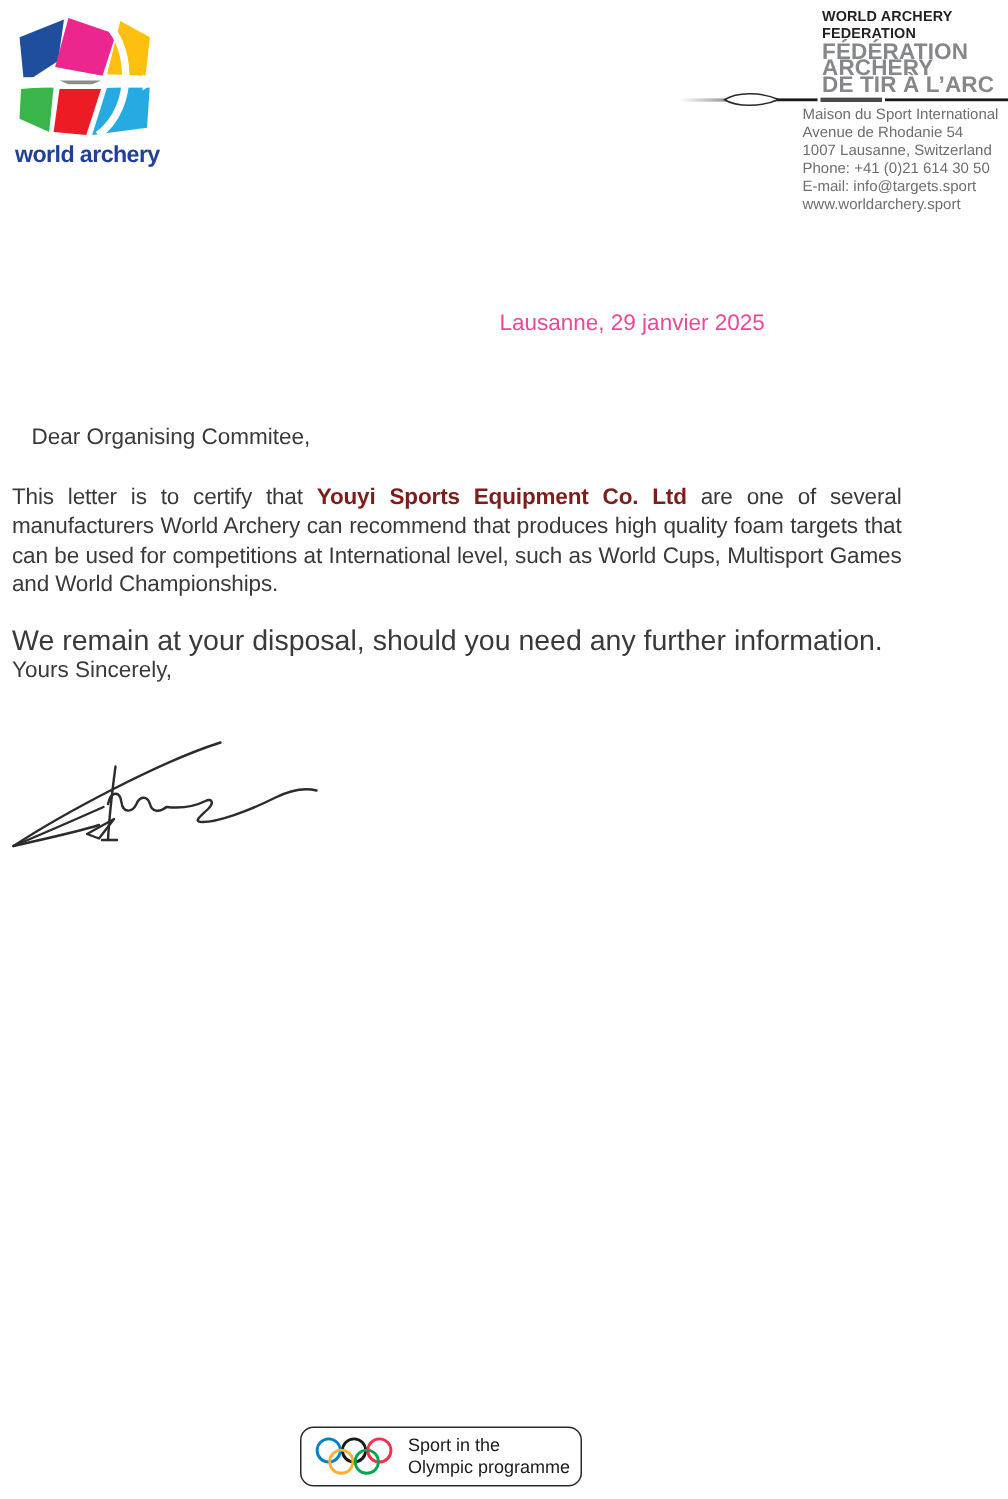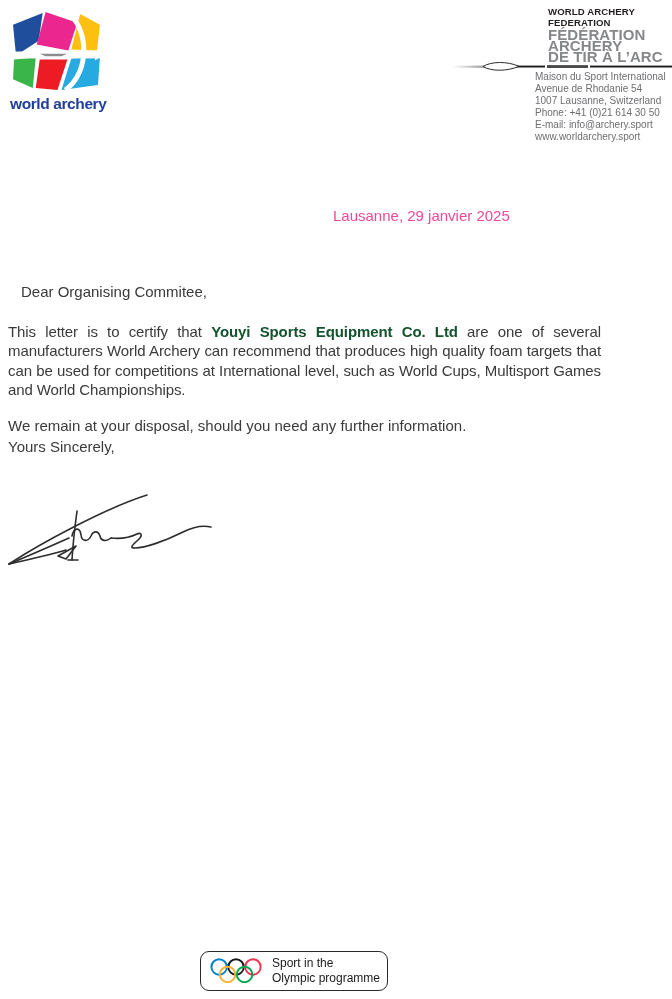--- a/index.html
+++ b/index.html
@@ -32,22 +32,22 @@
   .lh-address div { white-space:nowrap; }
 
   
   .dateline { position:absolute; left:333px; top:207px; font-size:15px; color:#ec4899; }
   .salutation { position:absolute; left:21px; top:283px; font-size:15px; }
   .paragraph {
     position:absolute; left:8px; top:322px; width:593px;
     font-size:15px; line-height:19.3px; text-align:justify;
     letter-spacing:-0.1px;
   }
-  .paragraph b { color:#14532d; }
-  .closing { position:absolute; left:8px; top:417px; font-size:15px; }
+  .paragraph b { color:#7f1d1d; }
+  .closing { position:absolute; left:8px; top:417px; font-size:19px; }
   .valediction { position:absolute; left:8px; top:438px; font-size:15px; }
 
   .signature-svg { position:absolute; left:6px; top:486px; width:212px; height:84px; }
 
   .signer-block { position:absolute; left:8px; top:589px; font-size:14.8px; line-height:19px; }
 
   
   .footer-badge {
     position:absolute; left:200px; top:951px; width:188px; height:40px;
     border:1.3px solid #2a2a2a; border-radius:9px;
@@ -100,21 +100,21 @@
     <rect x="107" y="5.1" width="41" height="2.9" fill="#4a4a4a"></rect>
     <rect x="150" y="5.6" width="82" height="1.9" fill="#1a1a1a"></rect>
     <path d="M43,6.5 C51,1.4 67,1 79,6.3 C67,11.6 51,11.4 43,6.5 Z" fill="#ffffff" stroke="#2a2a2a" stroke-width="1"></path>
   </svg>
 
   <div class="lh-address">
     <div>Maison du Sport International</div>
     <div>Avenue de Rhodanie 54</div>
     <div>1007 Lausanne, Switzerland</div>
     <div>Phone: +41 (0)21 614 30 50</div>
-    <div>E-mail: info@archery.sport</div>
+    <div>E-mail: info@targets.sport</div>
     <div>www.worldarchery.sport</div>
   </div>
 
   <div class="dateline">Lausanne, 29 janvier 2025</div>
 
   <div class="salutation">Dear Organising Commitee,</div>
 
   <div class="paragraph"><span>This letter is to certify that </span><b>Youyi Sports Equipment Co. Ltd</b><span> are one of several manufacturers World Archery can recommend that produces high quality foam targets that can be used for competitions at International level, such as World Cups, Multisport Games and World Championships.</span></div>
 
   <div class="closing">We remain at your disposal, should you need any further information.</div>

